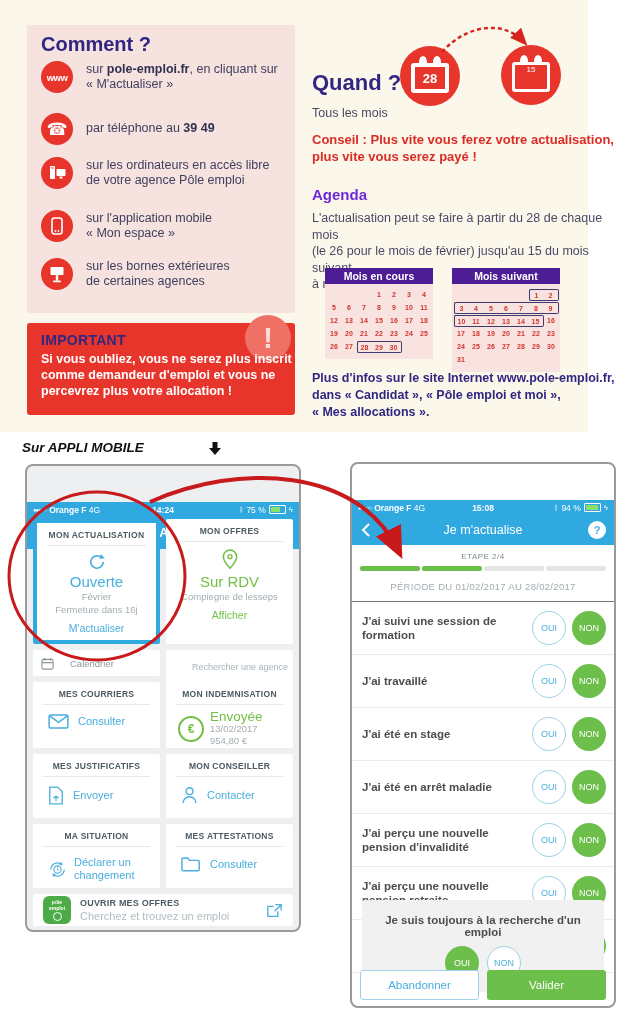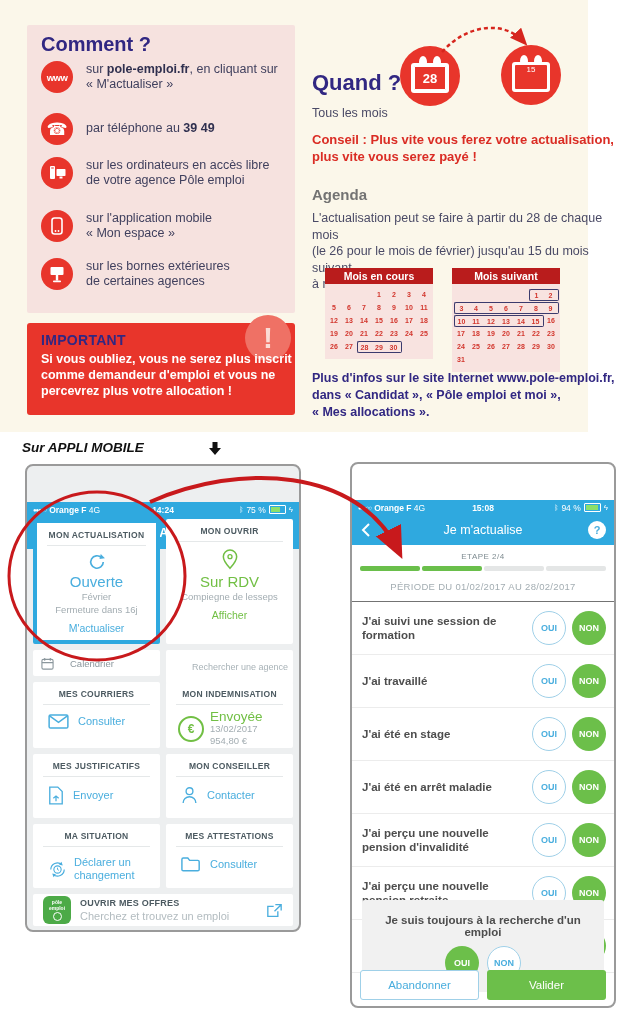--- a/index.html
+++ b/index.html
@@ -21,32 +21,32 @@
   .imp-panel{left:27px;top:323px;width:268px;height:92px;background:#e8352b;border-radius:3px;}
   .imp-title{left:14px;top:9px;font-size:14px;font-weight:bold;color:#312782;letter-spacing:.3px;}
   .imp-line{left:14px;font-size:12.5px;line-height:16px;font-weight:bold;color:#fff;}
   .excl{right:4px;top:-8px;width:46px;height:46px;border-radius:50%;background:#ef7165;
         display:flex;align-items:center;justify-content:center;color:#fbdcd6;
         font-size:30px;font-weight:bold;}
 
   .quand-title{left:312px;top:70px;font-size:22px;font-weight:bold;color:#312782;}
   .tous{left:312px;top:106px;font-size:12.5px;color:#4a4a66;}
   .conseil{left:312px;top:131px;font-size:13px;font-weight:bold;color:#da2c24;line-height:17px;}
-  .agenda-title{left:312px;top:186px;font-size:15px;font-weight:bold;color:#737373;}
+  .agenda-title{left:312px;top:186px;font-size:15px;font-weight:bold;color:#6d28d9;}
   .agenda-text{left:312px;top:210px;font-size:12.5px;color:#4a4a66;line-height:16.5px;}
   .more-info{left:312px;top:370px;font-size:12.5px;font-weight:bold;color:#312782;line-height:17px;}
 
   .bigcal{width:60px;height:60px;border-radius:50%;background:#e8352b;}
   .bc-frame{position:absolute;left:11px;top:17px;width:38px;height:30px;background:#fff;border-radius:3px;}
   .bc-inner{position:absolute;left:3px;top:3px;right:3px;bottom:3px;background:#e8352b;border-radius:1px;
             color:#fff;text-align:center;}
   .ring{position:absolute;top:-7px;width:8px;height:12px;background:#fff;border-radius:50%;}
 
   .mini-cal{width:108px;}
-  .cal-title{height:16px;line-height:16px;background:#b91c1c;color:#fff;text-align:center;
+  .cal-title{height:16px;line-height:16px;background:#4c1d95;color:#fff;text-align:center;
              font-size:10.5px;font-weight:bold;}
   .cal-body{background:#f8e3e0;display:grid;grid-template-columns:repeat(7,15px);
             justify-content:center;row-gap:1px;padding:5px 0 6px;}
   .cal-cell{width:15px;height:12px;line-height:12px;text-align:center;font-size:7px;
             font-weight:bold;color:#d2352c;box-sizing:border-box;}
   .boxed{border-top:1.5px solid #3b3b6d;border-bottom:1.5px solid #3b3b6d;}
   .box-start{border-left:1.5px solid #3b3b6d;border-radius:2px 0 0 2px;}
   .box-end{border-right:1.5px solid #3b3b6d;border-radius:0 2px 2px 0;}
 
   .appli-label{left:22px;top:440px;font-size:13.5px;font-weight:bold;font-style:italic;color:#111;}
@@ -109,21 +109,21 @@
   .etape{text-align:center;font-size:8px;color:#7f8c91;letter-spacing:.5px;padding-top:7px;}
   .progress{display:flex;gap:2px;margin:5px 8px 0;}
   .seg{flex:1;height:5px;background:#e4e6e6;border-radius:2px;}
   .seg.on{background:#6abf4b;}
   .period{text-align:center;font-size:9.5px;color:#a3adb2;letter-spacing:.3px;
           padding:10px 0 9px;border-bottom:1px solid #737373;margin:0 0 0 0;}
   .q-row{display:flex;align-items:center;padding:6px 8px 6px 10px;border-bottom:1px solid #ececec;min-height:40px;}
   .q-label{flex:1;font-size:11.5px;font-weight:bold;color:#4d4d4d;line-height:14px;max-width:158px;}
   .q-btns{display:flex;gap:6px;margin-left:auto;align-items:center;}
   .pill{width:34px;height:34px;border-radius:50%;display:flex;align-items:center;justify-content:center;
-        font-size:9px;font-weight:bold;border:none;cursor:pointer;box-sizing:border-box;
+        font-size:9px;font-weight:normal;border:none;cursor:pointer;box-sizing:border-box;
         font-family:"Liberation Sans",sans-serif;background:transparent;padding:0;}
   .pill.outline{border:1.5px solid #9fd0e8;color:#4aaede;background:#fff;}
   .pill.filled{background:#6cbf4a;color:#fff;}
   .final-panel{position:absolute;left:10px;width:242px;background:#f1f1f1;border-radius:3px;
                display:flex;flex-direction:column;align-items:center;}
   .final-label{font-size:11.5px;font-weight:bold;color:#4d4d4d;padding:14px 10px 8px;text-align:center;}
   .final-btns{display:flex;gap:8px;padding-bottom:12px;}
   .footer-btn{position:absolute;height:30px;border-radius:3px;font-size:11.5px;display:flex;
               align-items:center;justify-content:center;box-sizing:border-box;cursor:pointer;
               font-family:"Liberation Sans",sans-serif;border:none;}
@@ -381,21 +381,21 @@
           <polygon points="16.5,2.5 21.5,7.5 15,8.5" fill="#4aaede"></polygon>
         </svg>
         <div class="big-status-blue">Ouverte</div>
         <div class="tile-sub">Février</div>
         <div class="tile-sub">Fermeture dans 16j</div>
         <div class="tile-link-blue">M'actualiser</div>
       </div>
     </div>
 
     <div class="tile" style="left:139px;top:53px;width:127px;height:125px;">
-      <div class="tile-head">MON OUVRIR</div>
+      <div class="tile-head">MON OFFRES</div>
       <div class="center-col">
         <svg width="20" height="24" viewBox="0 0 24 28">
           <path d="M12 2a8 8 0 0 0-8 8c0 5 8 14 8 14s8-9 8-14a8 8 0 0 0-8-8z" fill="none" stroke="#71bf44" stroke-width="1.8"></path>
           <circle cx="12" cy="10" r="2.4" fill="none" stroke="#71bf44" stroke-width="1.6"></circle>
         </svg>
         <div class="big-status-green">Sur RDV</div>
         <div class="tile-sub">Compiegne de lesseps</div>
         <div class="tile-link-green">Afficher</div>
       </div>
     </div>

